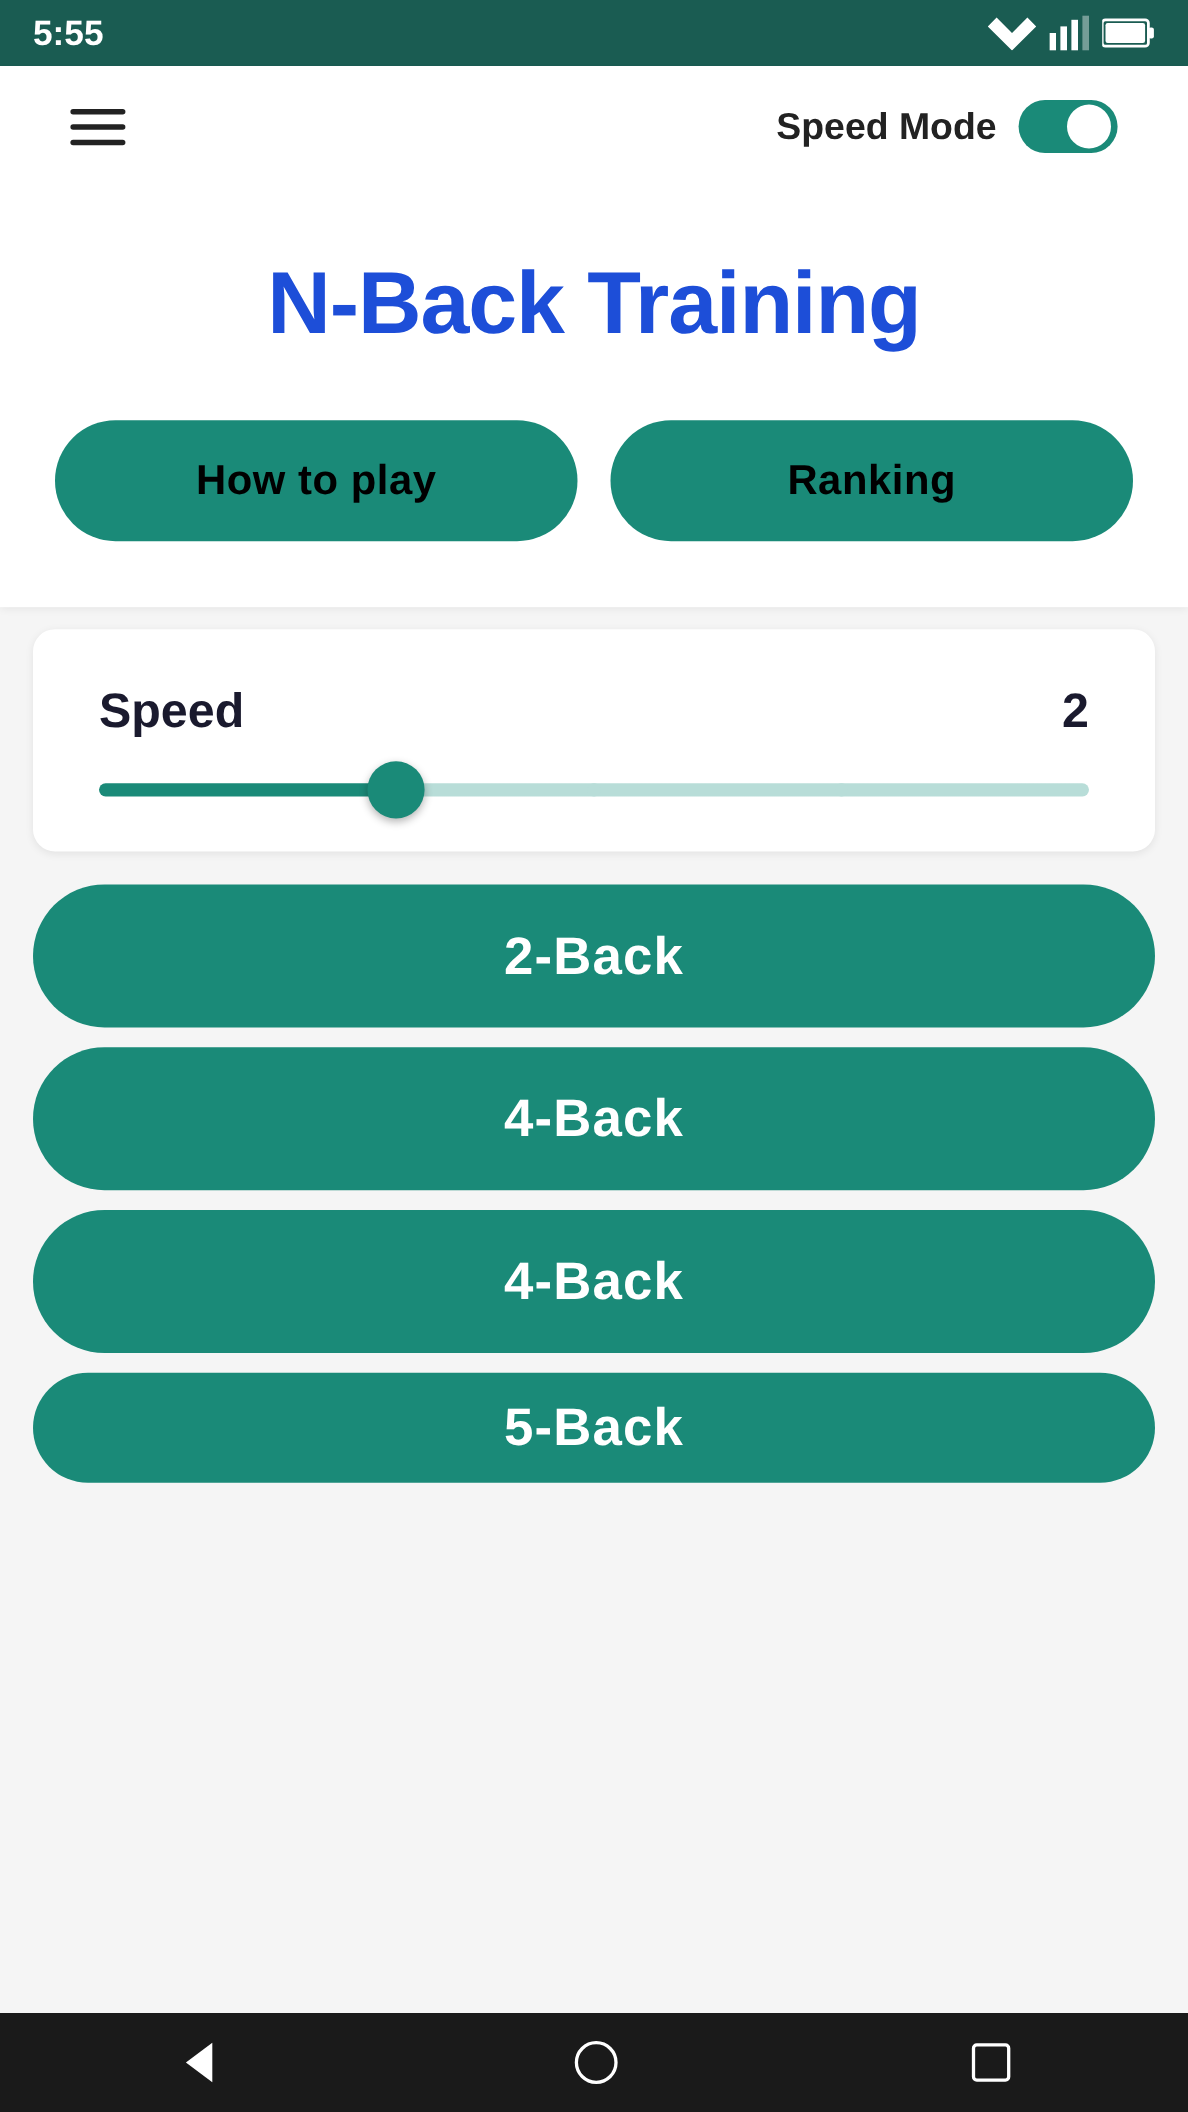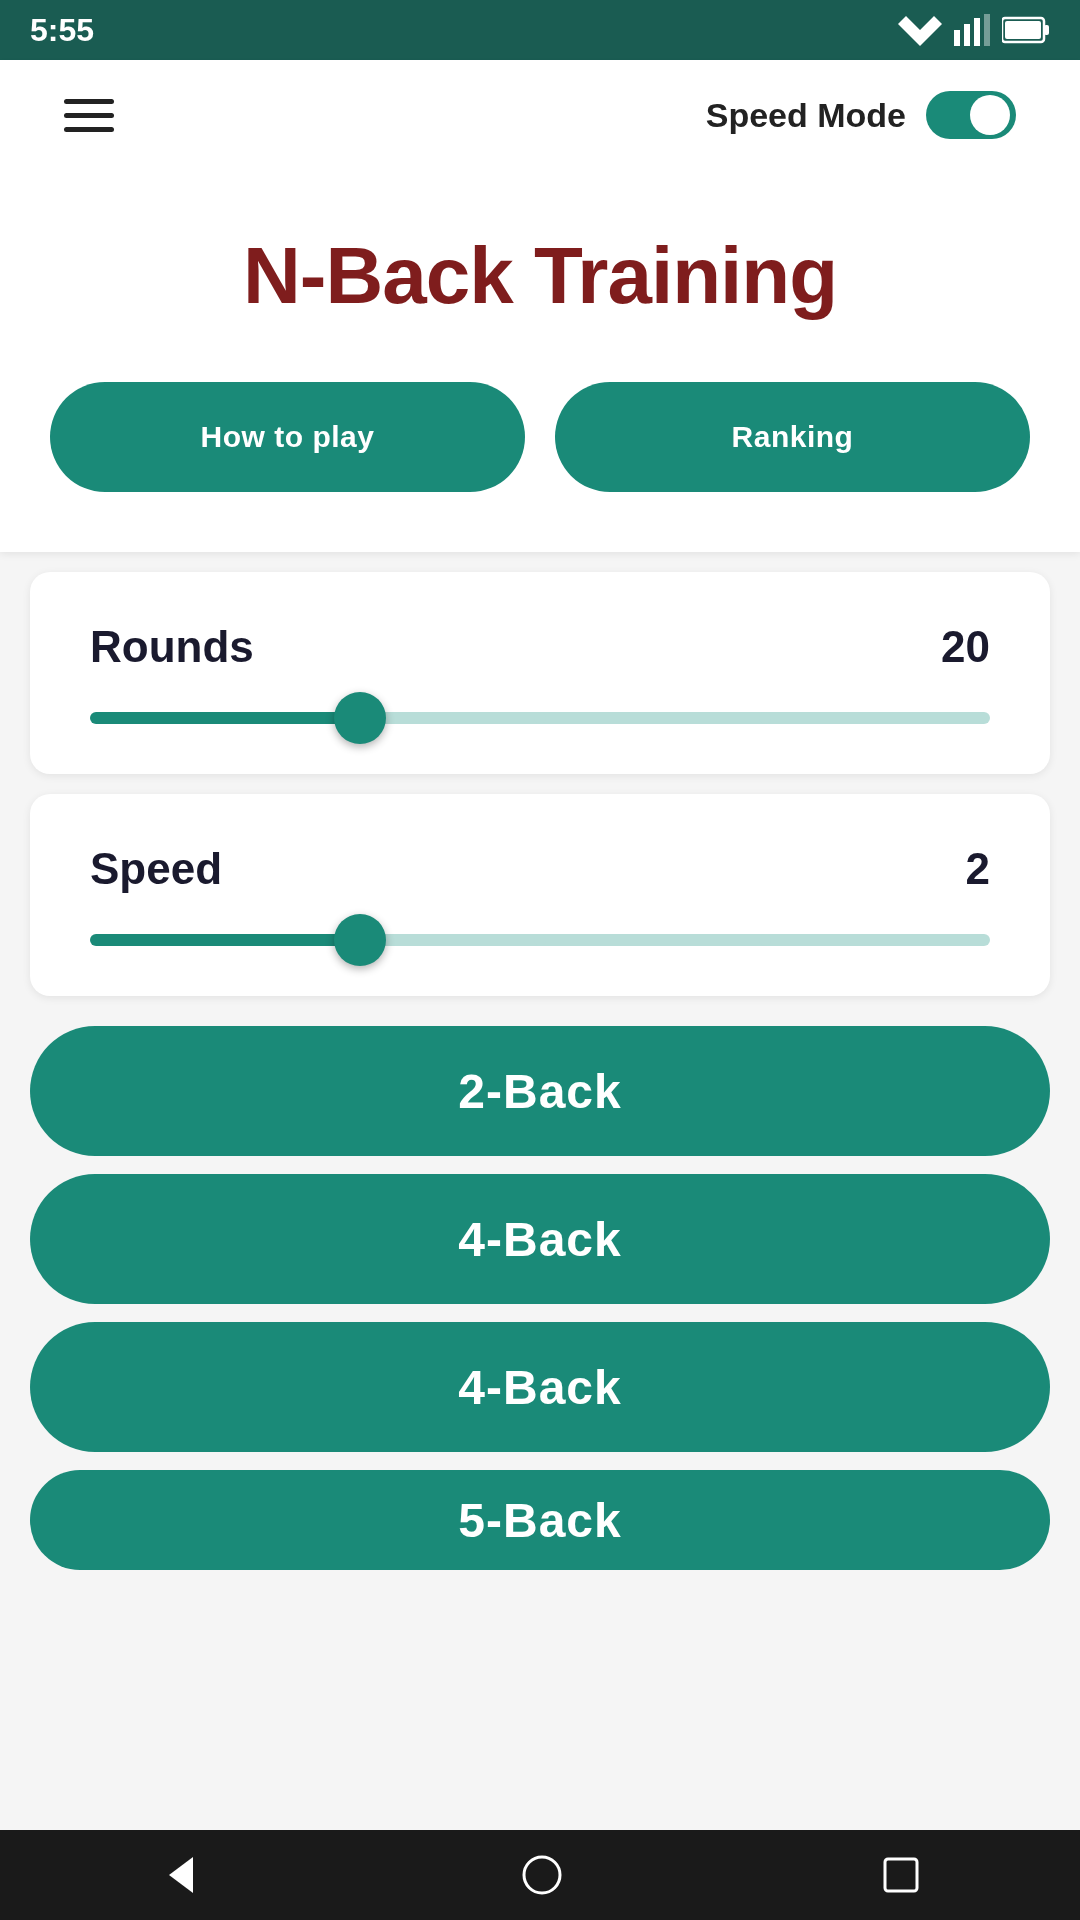--- a/index.html
+++ b/index.html
@@ -118,40 +118,40 @@
     .header-card {
       background-color: #ffffff;
       padding: 60px 50px 60px 50px;
       margin-bottom: 20px;
       box-shadow: 0 2px 8px rgba(0,0,0,0.08);
     }
 
     .app-title {
       font-size: 80px;
       font-weight: 900;
-      color: #7f1d1d;
+      color: #1d4ed8;
       text-align: center;
       margin-bottom: 60px;
       letter-spacing: -1px;
     }
 
     .button-row {
       display: flex;
       gap: 30px;
       justify-content: center;
     }
 
     .btn-primary {
       flex: 1;
       height: 110px;
       background-color: #1a8a78;
-      color: #ffffff;
+      color: #000000;
       border: none;
       border-radius: 55px;
-      font-size: 30px;
+      font-size: 38px;
       font-weight: 700;
       cursor: pointer;
       letter-spacing: 0.5px;
     }
 
     
     .slider-card {
       background-color: #ffffff;
       border-radius: 20px;
       padding: 50px 60px;
@@ -315,31 +315,20 @@
 <div class="main-content">
 
   <div class="header-card">
     <h1 class="app-title">N-Back Training</h1>
     <div class="button-row">
       <button class="btn-primary">How to play</button>
       <button class="btn-primary">Ranking</button>
     </div>
   </div>
 
-  <div class="slider-card">
-    <div class="slider-header">
-      <span class="slider-label">Rounds</span>
-      <span class="slider-value">20</span>
-    </div>
-    <div class="slider-track">
-      <div class="slider-thumb"></div>
-      <div class="slider-tick" style="left: calc(50% - 6px);"></div>
-      <div class="slider-tick" style="left: calc(75% - 6px);"></div>
-    </div>
-  </div>
 
   <div class="slider-card">
     <div class="slider-header">
       <span class="slider-label">Speed</span>
       <span class="slider-value">2</span>
     </div>
     <div class="slider-track">
       <div class="slider-thumb"></div>
       <div class="slider-tick" style="left: calc(50% - 6px);"></div>
       <div class="slider-tick" style="left: calc(75% - 6px);"></div>

